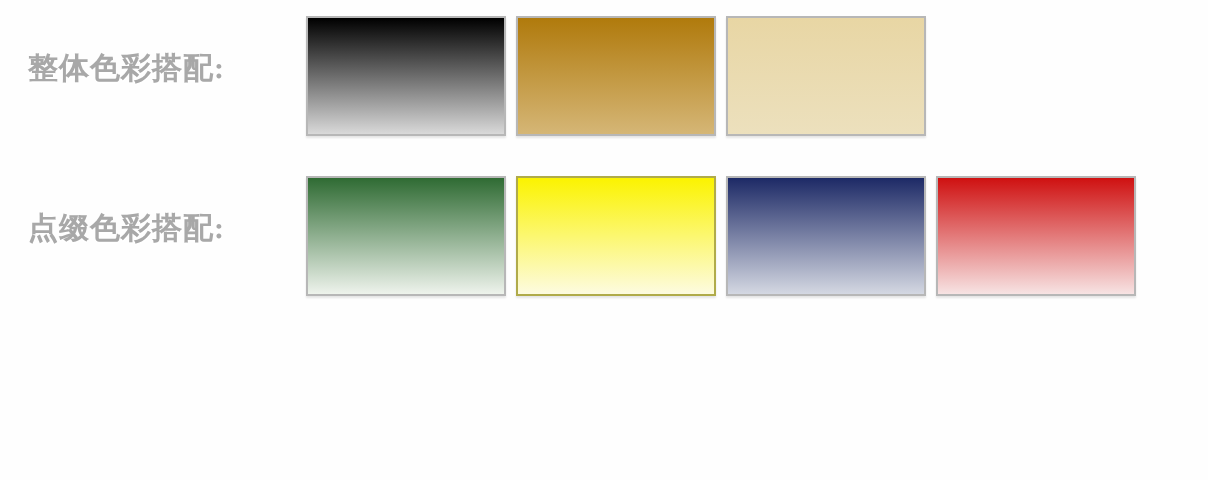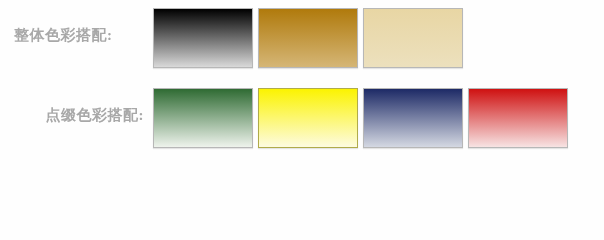--- a/index.html
+++ b/index.html
@@ -27,21 +27,21 @@
   }
   .palette-row {
     position: absolute;
     left: 0;
     width: 604px;
     height: 70px;
     display: flex;
     align-items: center;
   }
   #row-overall  { top: 4px; }
-  #row-accent   { top: 84px; text-align: right; }
+  #row-accent   { top: 84px; }
 
   .row-label {
     position: absolute;
     left: 14px;
     width: 130px;
     color: #a8a8a8;
     font-size: 15px;
     font-weight: bold;
     letter-spacing: 0.5px;
     line-height: 18px;

